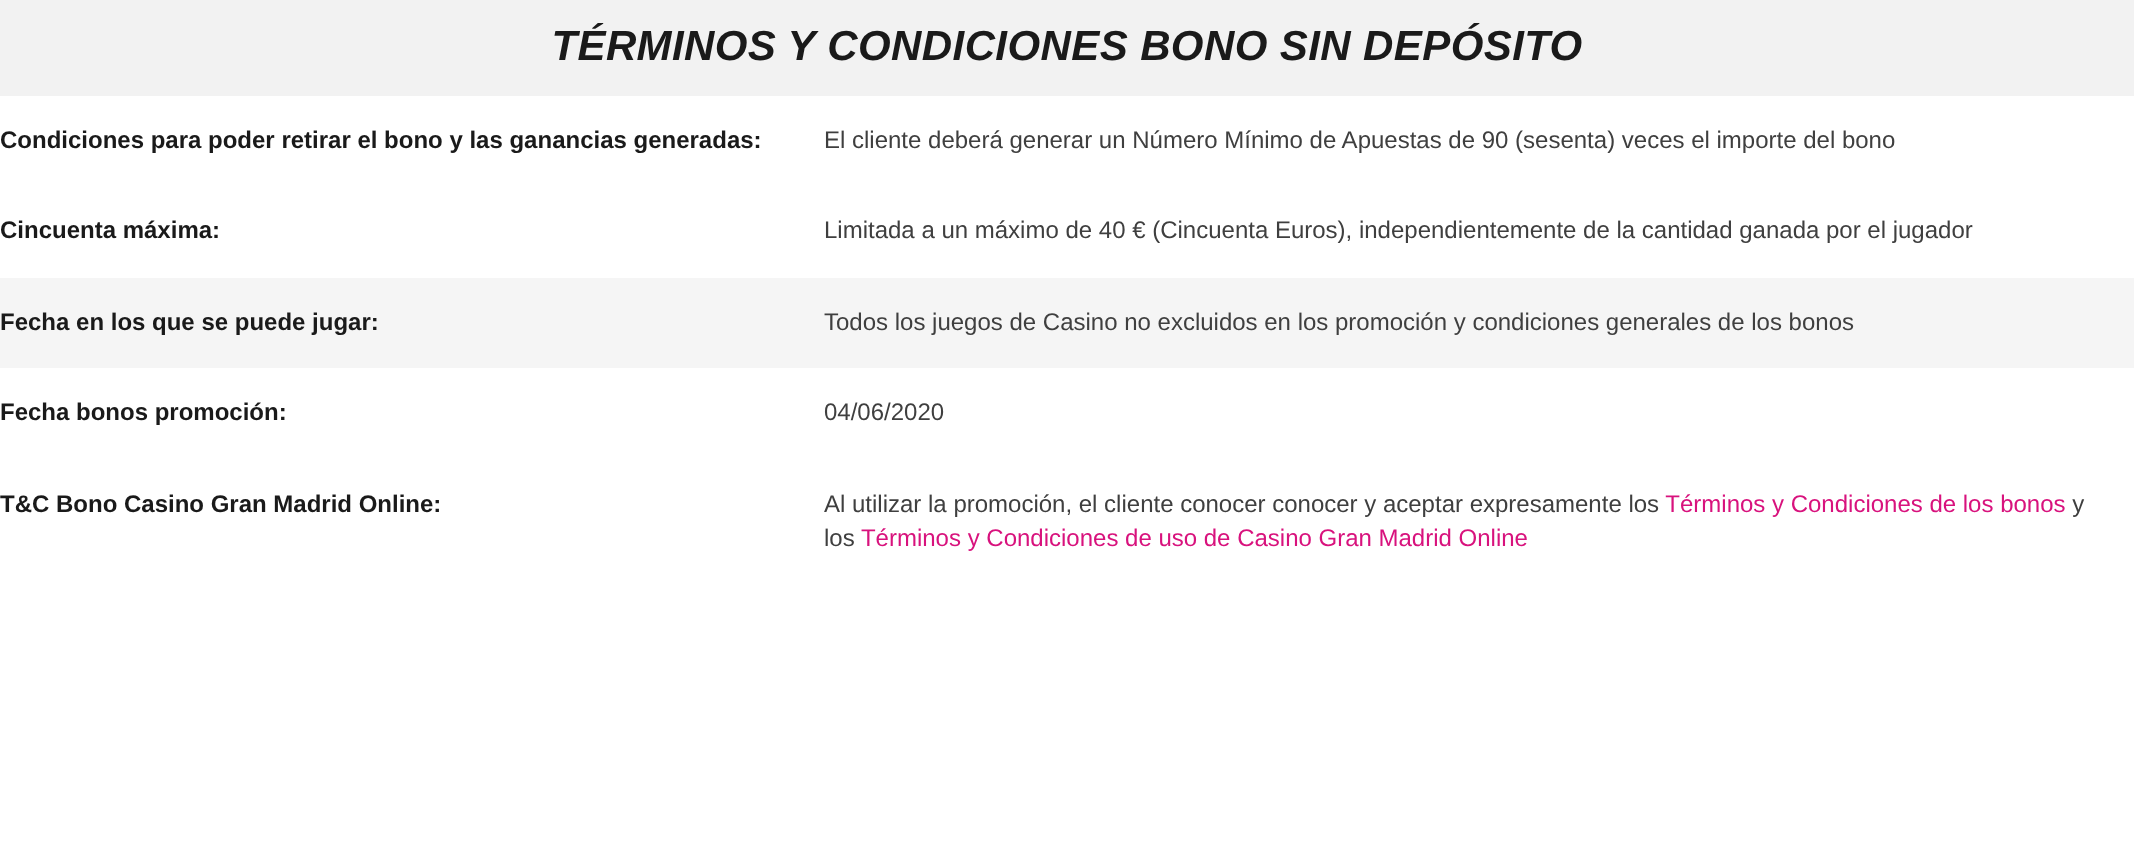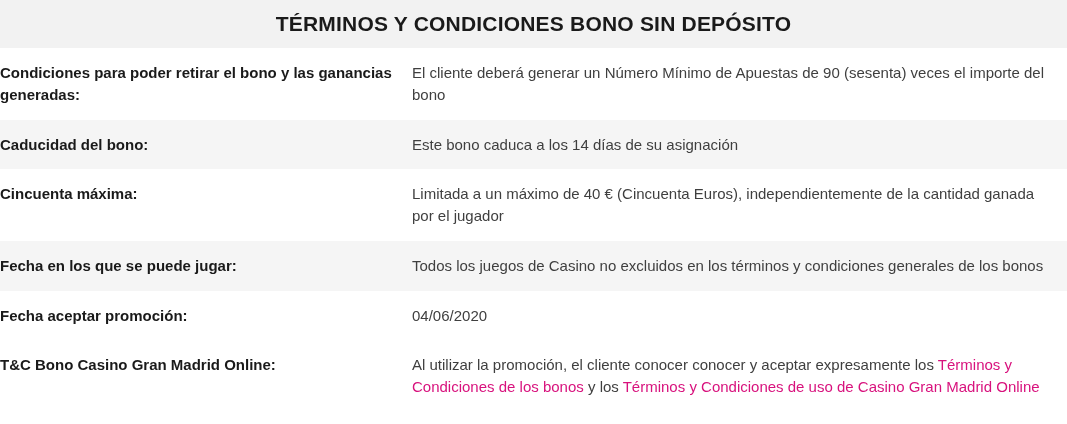--- a/index.html
+++ b/index.html
@@ -25,36 +25,37 @@
     align-items: center;
     justify-content: center;
   }
   .title-bar h1 {
     margin: 0;
     font-size: 21px;
     font-weight: bold;
     letter-spacing: 0.2px;
     color: #1a1a1a;
     text-align: center;
+    font-style: italic;
   }
   table.terms {
     width: 1067px;
     border-collapse: collapse;
     table-layout: fixed;
   }
   table.terms tr.row-odd td {
     background: #ffffff;
   }
   table.terms tr.row-even td {
     background: #f5f5f5;
   }
   table.terms td {
     vertical-align: top;
     padding: 14px 10px 14px 0;
-    font-size: 15px;
+    font-size: 12px;
     line-height: 1.45;
   }
   td.label {
     width: 402px;
     padding-left: 18px;
     font-weight: bold;
     color: #1a1a1a;
   }
   td.value {
     color: #3f3f3f;
@@ -74,34 +75,30 @@
   <div class="title-bar">
     <h1>TÉRMINOS Y CONDICIONES BONO SIN DEPÓSITO</h1>
   </div>
 
   <table class="terms">
     <tbody>
       <tr class="row-odd">
         <td class="label">Condiciones para poder retirar el bono y las ganancias generadas:</td>
         <td class="value">El cliente deberá generar un Número Mínimo de Apuestas de 90 (sesenta) veces el importe del bono</td>
       </tr>
-      <tr class="row-even">
-        <td class="label">Caducidad del bono:</td>
-        <td class="value">Este bono caduca a los 14 días de su asignación</td>
-      </tr>
       <tr class="row-odd">
         <td class="label">Cincuenta máxima:</td>
         <td class="value">Limitada a un máximo de 40 € (Cincuenta Euros), independientemente de la cantidad ganada por el jugador</td>
       </tr>
       <tr class="row-even">
         <td class="label">Fecha en los que se puede jugar:</td>
-        <td class="value">Todos los juegos de Casino no excluidos en los términos y condiciones generales de los bonos</td>
+        <td class="value">Todos los juegos de Casino no excluidos en los promoción y condiciones generales de los bonos</td>
       </tr>
       <tr class="row-odd">
-        <td class="label">Fecha aceptar promoción:</td>
+        <td class="label">Fecha bonos promoción:</td>
         <td class="value">04/06/2020</td>
       </tr>
       <tr class="row-odd">
         <td class="label">T&amp;C Bono Casino Gran Madrid Online:</td>
         <td class="value"><span>Al utilizar la promoción, el cliente conocer conocer y aceptar expresamente los </span><a class="link">Términos y Condiciones de los bonos</a><span> y los </span><a class="link">Términos y Condiciones de uso de Casino Gran Madrid Online</a></td>
       </tr>
     </tbody>
   </table>
 
 </div>

